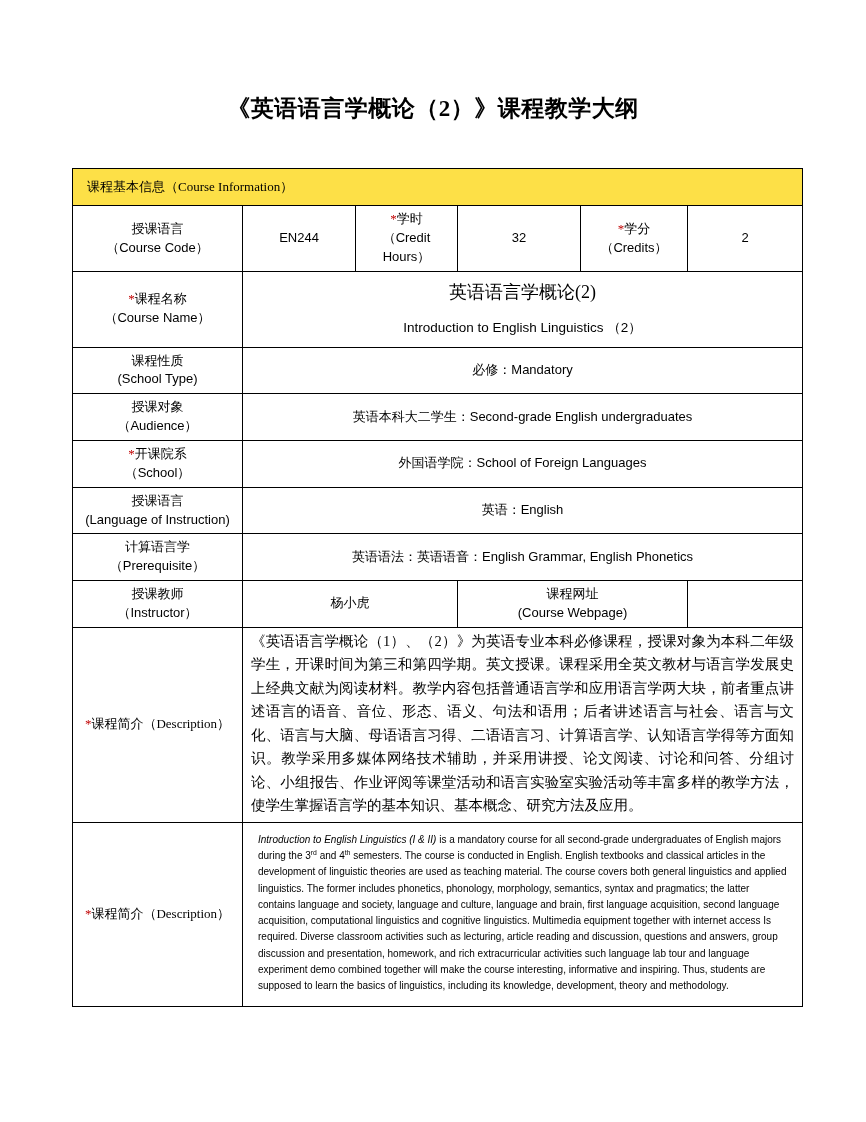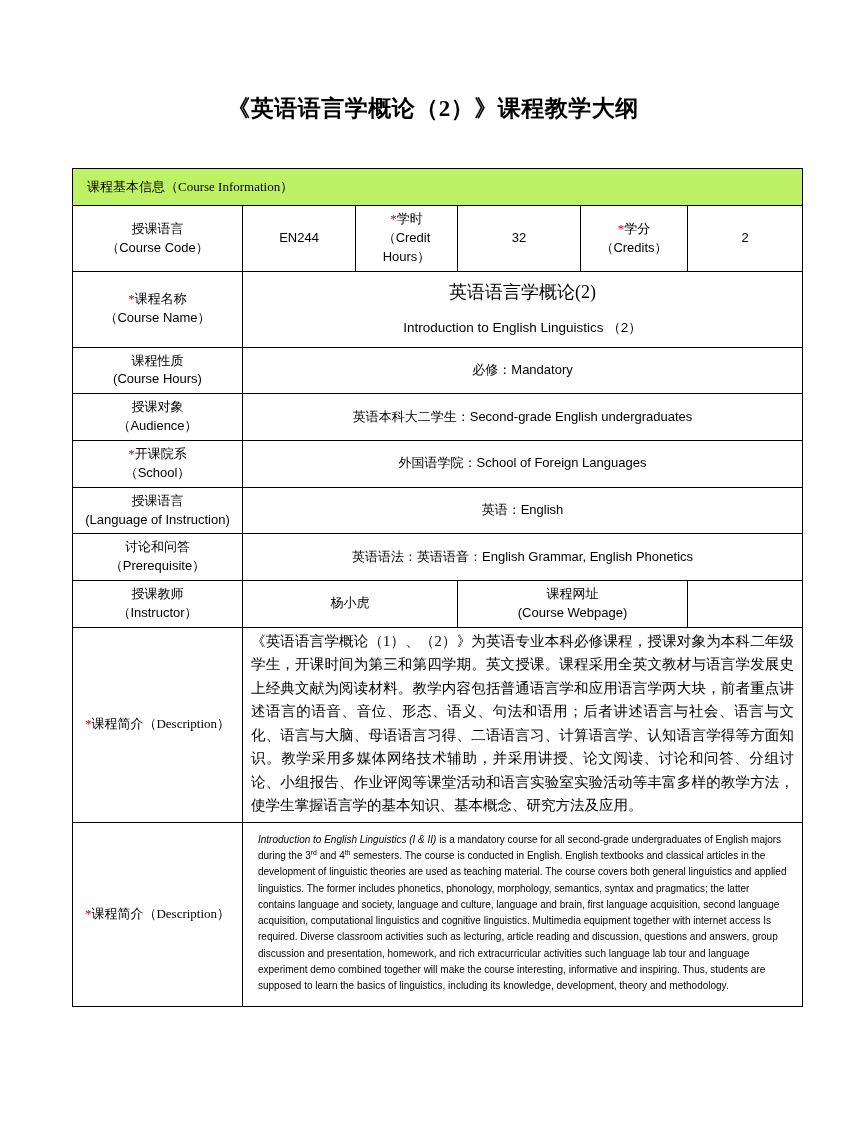--- a/index.html
+++ b/index.html
@@ -39,21 +39,21 @@
     table-layout: fixed;
   }
   table.info td {
     border: 1px solid #000000;
     padding: 3px 4px;
     vertical-align: middle;
     font-size: 13px;
     line-height: 1.45;
   }
   .hdr-cell {
-    background: #bef264;
+    background: #fde047;
     padding: 9px 14px !important;
     font-size: 14px;
     text-align: left;
   }
   .label-cell {
     text-align: center;
     font-size: 13.5px;
     line-height: 1.5;
     padding: 4px 2px !important;
   }
@@ -173,21 +173,21 @@
       </td>
       <td class="namecell" colspan="5">
         <span class="line1">英语语言学概论(2)</span>
         <span class="line2">Introduction to English Linguistics （2）</span>
       </td>
     </tr>
 
     <tr>
       <td class="label-cell">
         <span class="lbl-line cn">课程性质</span>
-        <span class="lbl-line">(Course Hours)</span>
+        <span class="lbl-line">(School Type)</span>
       </td>
       <td class="onerow cnpart" colspan="5">必修：Mandatory</td>
     </tr>
 
     <tr>
       <td class="label-cell">
         <span class="lbl-line cn">授课对象</span>
         <span class="lbl-line">（Audience）</span>
       </td>
       <td class="onerow cnpart" colspan="5">英语本科大二学生：Second-grade English undergraduates</td>
@@ -204,21 +204,21 @@
     <tr>
       <td class="label-cell">
         <span class="lbl-line cn">授课语言</span>
         <span class="lbl-line sm-label">(Language of Instruction)</span>
       </td>
       <td class="onerow cnpart" colspan="5">英语：English</td>
     </tr>
 
     <tr>
       <td class="label-cell">
-        <span class="lbl-line cn">讨论和问答</span>
+        <span class="lbl-line cn">计算语言学</span>
         <span class="lbl-line">（Prerequisite）</span>
       </td>
       <td class="onerow cnpart" colspan="5">英语语法：英语语音：English Grammar, English Phonetics</td>
     </tr>
 
     <tr>
       <td class="label-cell">
         <span class="lbl-line cn">授课教师</span>
         <span class="lbl-line">（Instructor）</span>
       </td>

